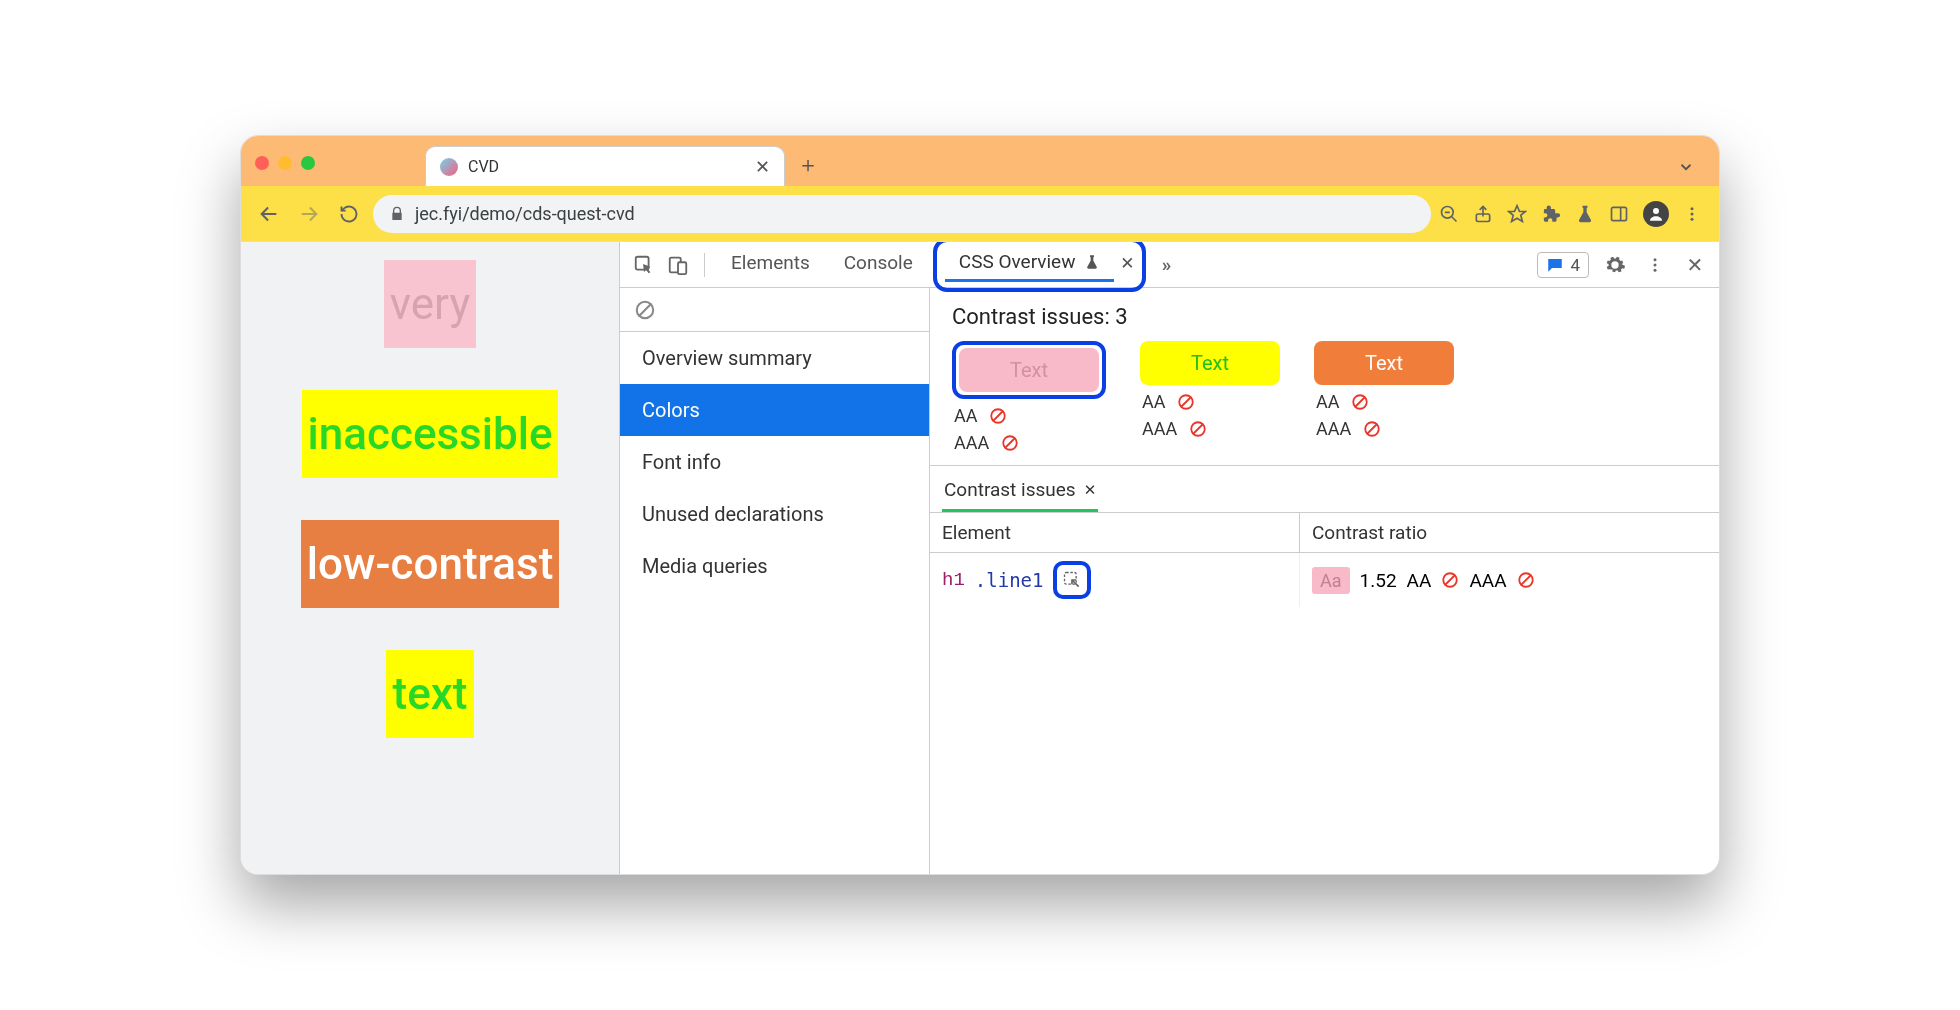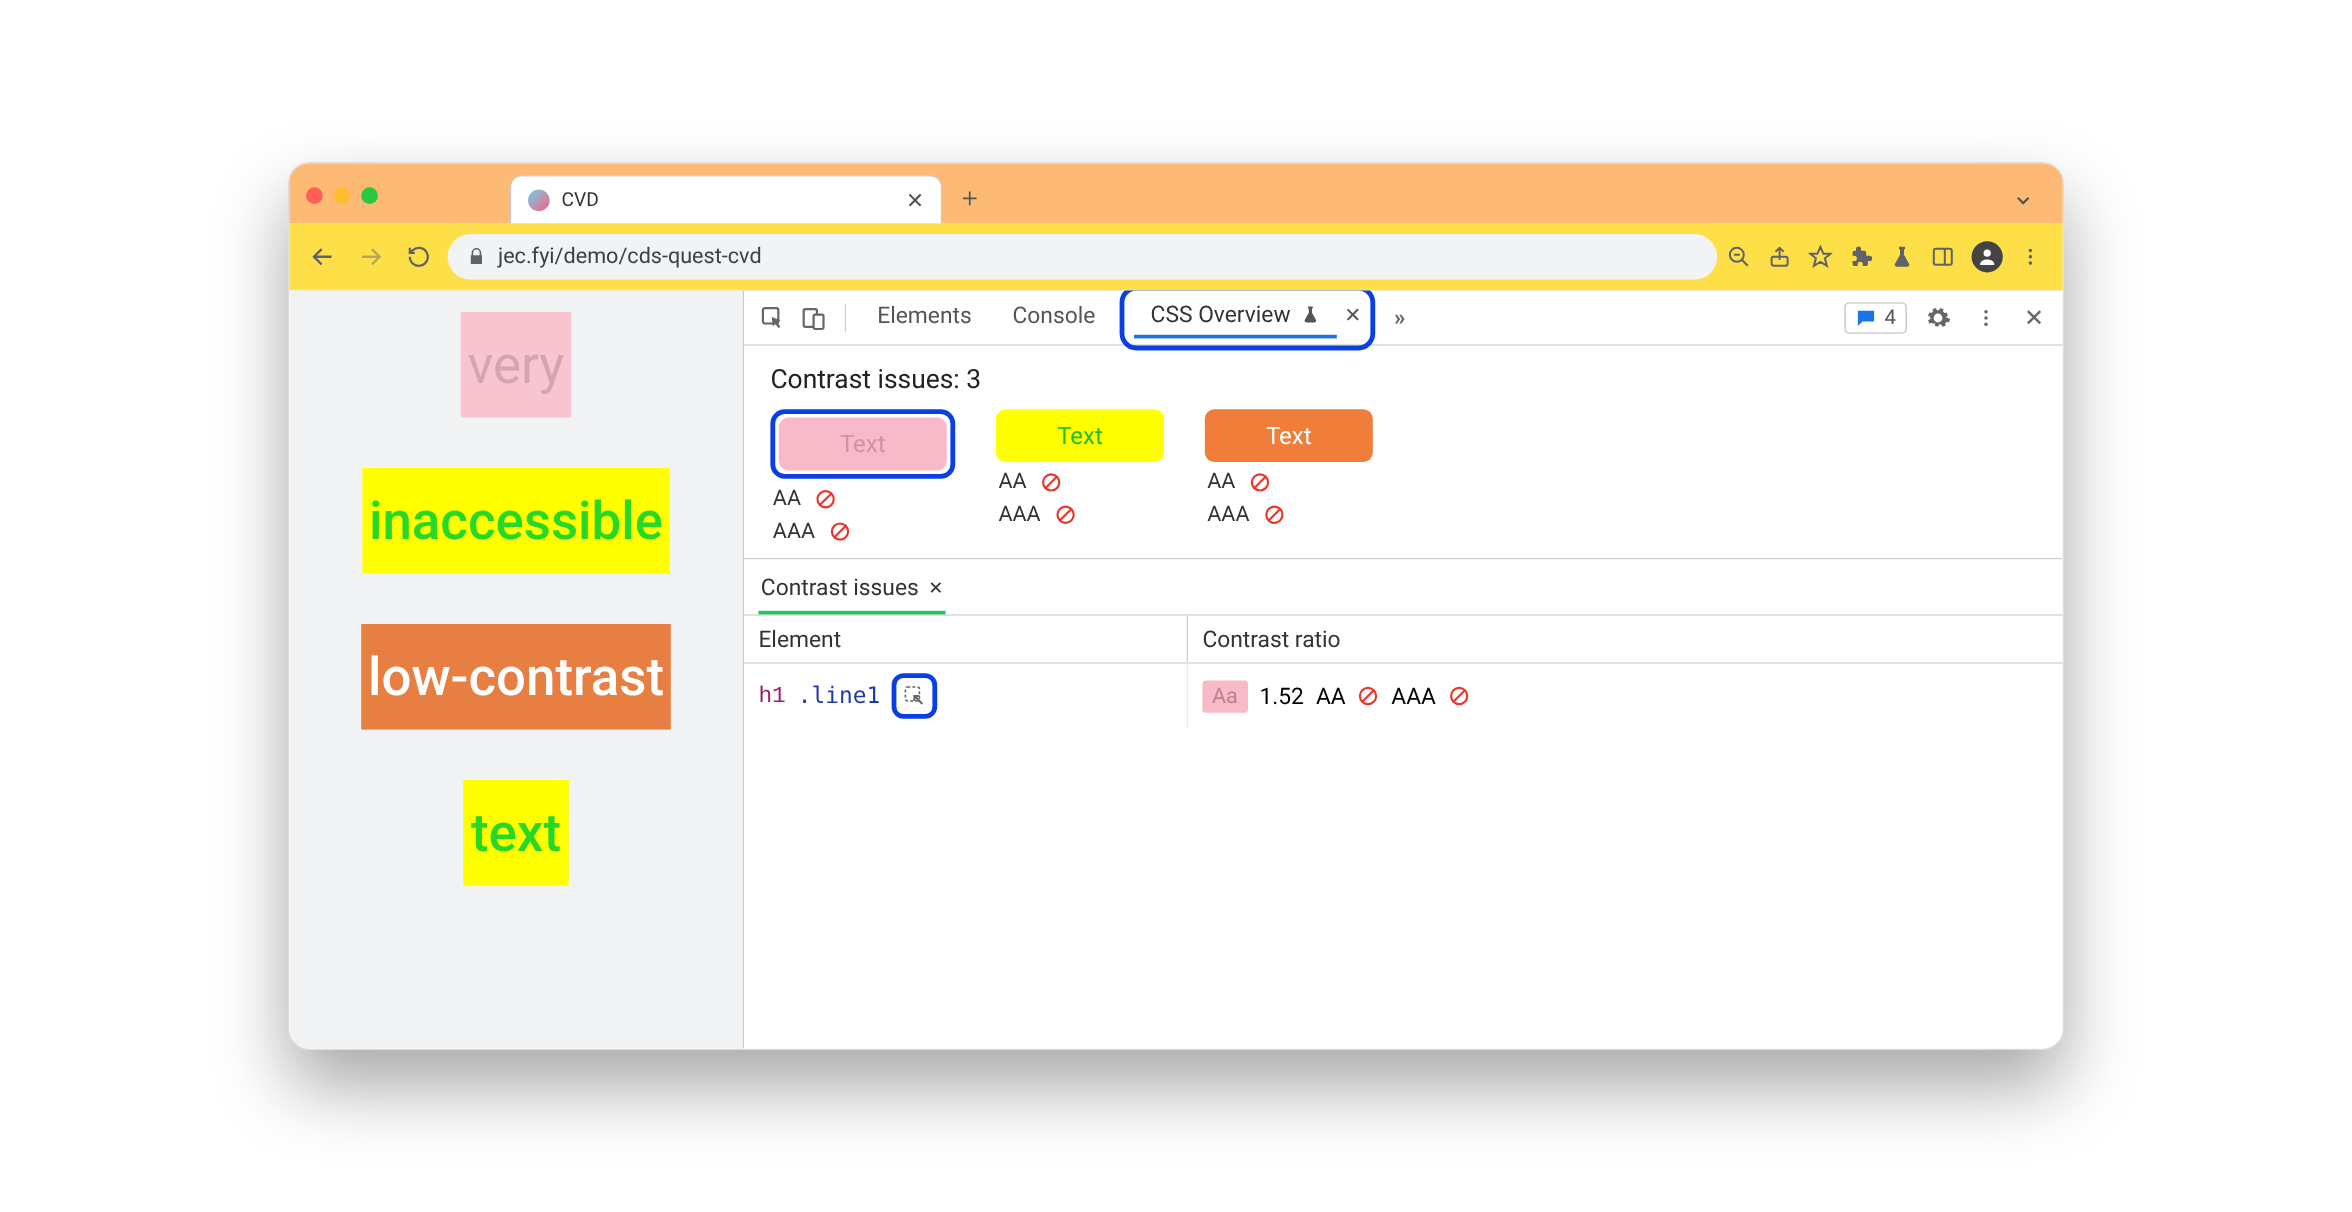--- a/index.html
+++ b/index.html
@@ -238,20 +238,33 @@
                 <circle cx="12" cy="12" r="2"></circle>
                 <circle cx="12" cy="19" r="2"></circle>
               </svg>
             </span>
           <span class="dt-ico" style="font-size:20px;">✕</span>
         </div>
       </div>
 
       <div class="dt-body">
 
+        <div class="dt-side">
+          <div class="dt-side-top">
+            <svg class="nosign" viewBox="0 0 24 24" fill="none" stroke="#888" stroke-width="2.2">
+                <circle cx="12" cy="12" r="9"></circle>
+                <line x1="5" y1="19" x2="19" y2="5"></line>
+              </svg>
+          </div>
+          <div class="side-item">Overview summary</div>
+          <div class="side-item active">Colors</div>
+          <div class="side-item">Font info</div>
+          <div class="side-item">Unused declarations</div>
+          <div class="side-item">Media queries</div>
+        </div>
 
         <div class="dt-content">
           <div class="ct-head">Contrast issues: 3</div>
 
           <div class="cards">
             <div class="card">
               <div class="hlcard">
                 <div class="swatch sw1">Text</div>
               </div>
               <div class="aa">

